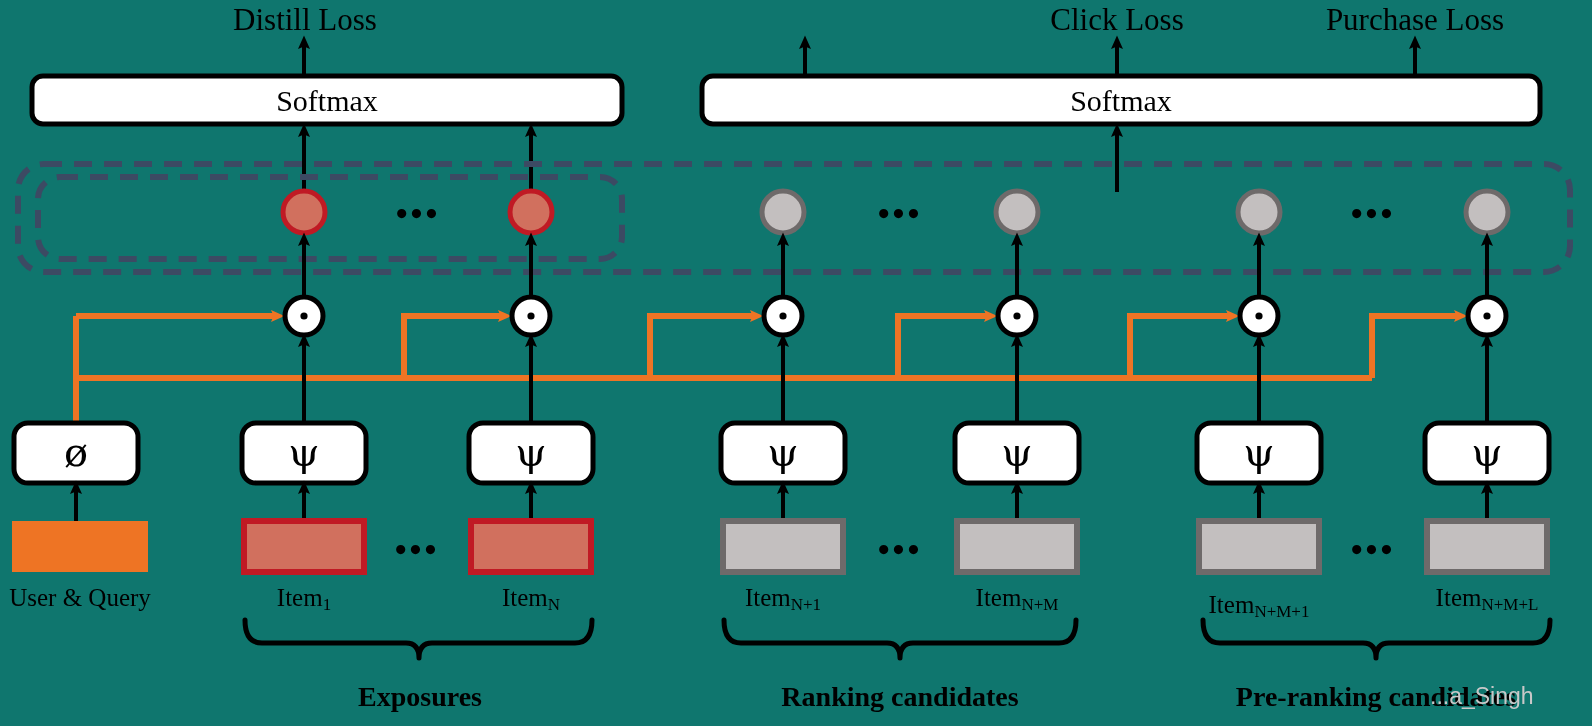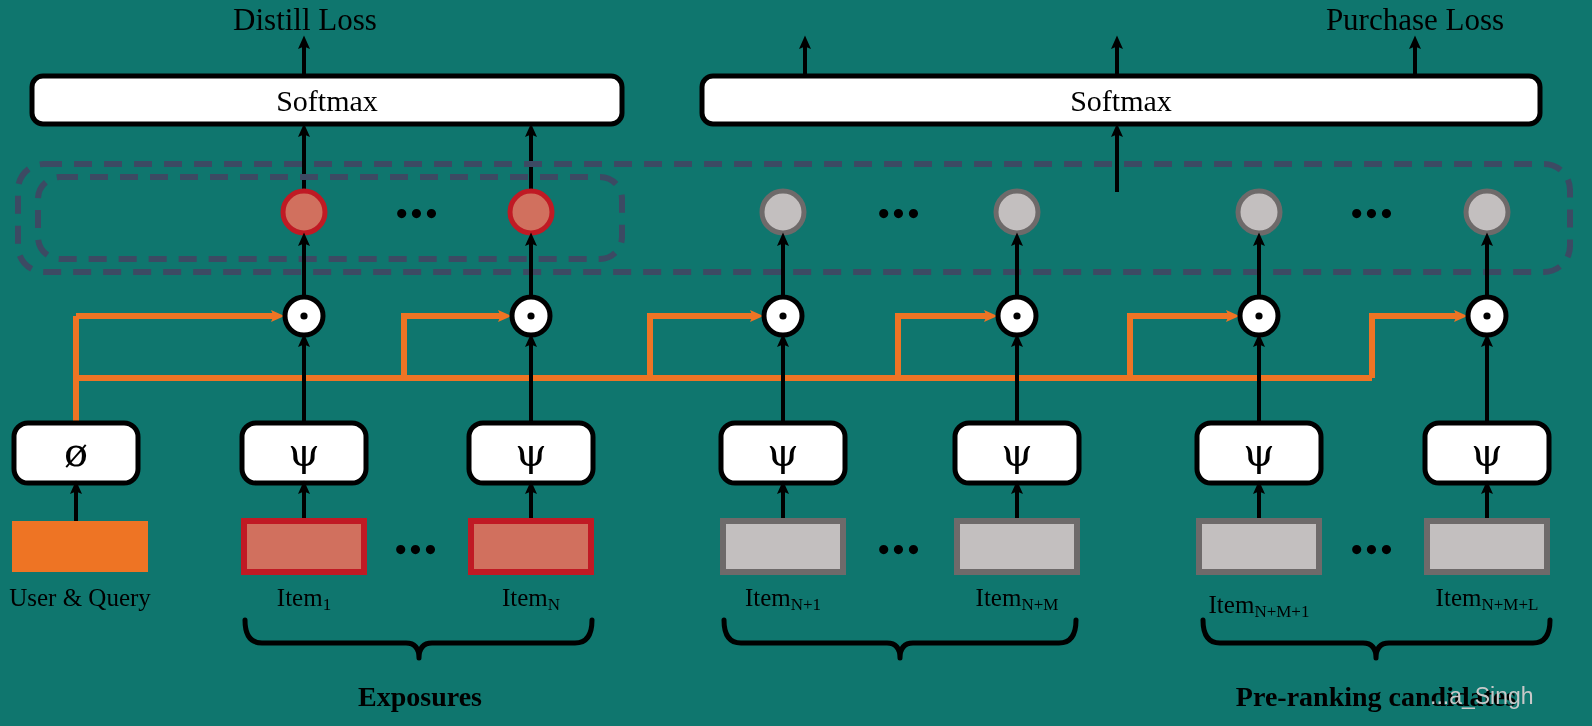--- a/index.html
+++ b/index.html
@@ -210,20 +210,21 @@
     </g>
 
     <g fill="none" stroke="#000000" stroke-width="5" stroke-linecap="round" stroke-linejoin="round">
       <path d="M245,620 Q245,643 262,643 L406,643 Q419,643 419,658 Q419,643 432,643 L575,643 Q592,643 592,620"></path>
       <path d="M724,620 Q724,643 741,643 L887,643 Q900,643 900,658 Q900,643 913,643 L1059,643 Q1076,643 1076,620"></path>
       <path d="M1203,620 Q1203,643 1220,643 L1363,643 Q1376,643 1376,658 Q1376,643 1389,643 L1533,643 Q1550,643 1550,620"></path>
     </g>
   </svg>
 
   <div class="lbl loss-label" style="left:305px; top:2px;">Distill Loss</div>
+  <div class="lbl loss-label" style="left:1117px; top:2px;">Click Loss</div>
   <div class="lbl loss-label" style="left:1415px; top:2px;">Purchase Loss</div>
 
   <div class="lbl softmax-label" style="left:327px; top:101px;">Softmax</div>
   <div class="lbl softmax-label" style="left:1121px; top:101px;">Softmax</div>
 
   <div class="lbl glyph-label" style="left:76px; top:452px;">ø</div>
   <div class="lbl glyph-label" style="left:304px; top:452px;">ψ</div>
   <div class="lbl glyph-label" style="left:531px; top:452px;">ψ</div>
   <div class="lbl glyph-label" style="left:783px; top:452px;">ψ</div>
   <div class="lbl glyph-label" style="left:1017px; top:452px;">ψ</div>
@@ -238,20 +239,21 @@
 
   <div class="lbl item-label" style="left:783px; top:584px;"><span>Item</span><sub>N+1</sub></div>
 
   <div class="lbl item-label" style="left:1017px; top:584px;"><span>Item</span><sub>N+M</sub></div>
 
   <div class="lbl item-label" style="left:1259px; top:584px;margin-top:7px;"><span>Item</span><sub>N+M+1</sub></div>
 
   <div class="lbl item-label" style="left:1487px; top:584px;"><span>Item</span><sub>N+M+L</sub></div>
 
   <div class="lbl group-label" style="left:420px; top:681px;">Exposures</div>
+  <div class="lbl group-label" style="left:900px; top:681px;">Ranking candidates</div>
   <div class="lbl group-label" style="left:1376px; top:681px;text-align:center;">Pre-ranking candidates</div>
 
   <div class="lbl ellipsis-label" style="left:418px; top:214px;">•••</div>
   <div class="lbl ellipsis-label" style="left:900px; top:214px;">•••</div>
   <div class="lbl ellipsis-label" style="left:1373px; top:214px;">•••</div>
   <div class="lbl ellipsis-label" style="left:417px; top:550px;">•••</div>
   <div class="lbl ellipsis-label" style="left:900px; top:550px;">•••</div>
   <div class="lbl ellipsis-label" style="left:1373px; top:550px;">•••</div>
 
   <div class="watermark" style="left:1430px; top:696px;">...a_Singh</div>

